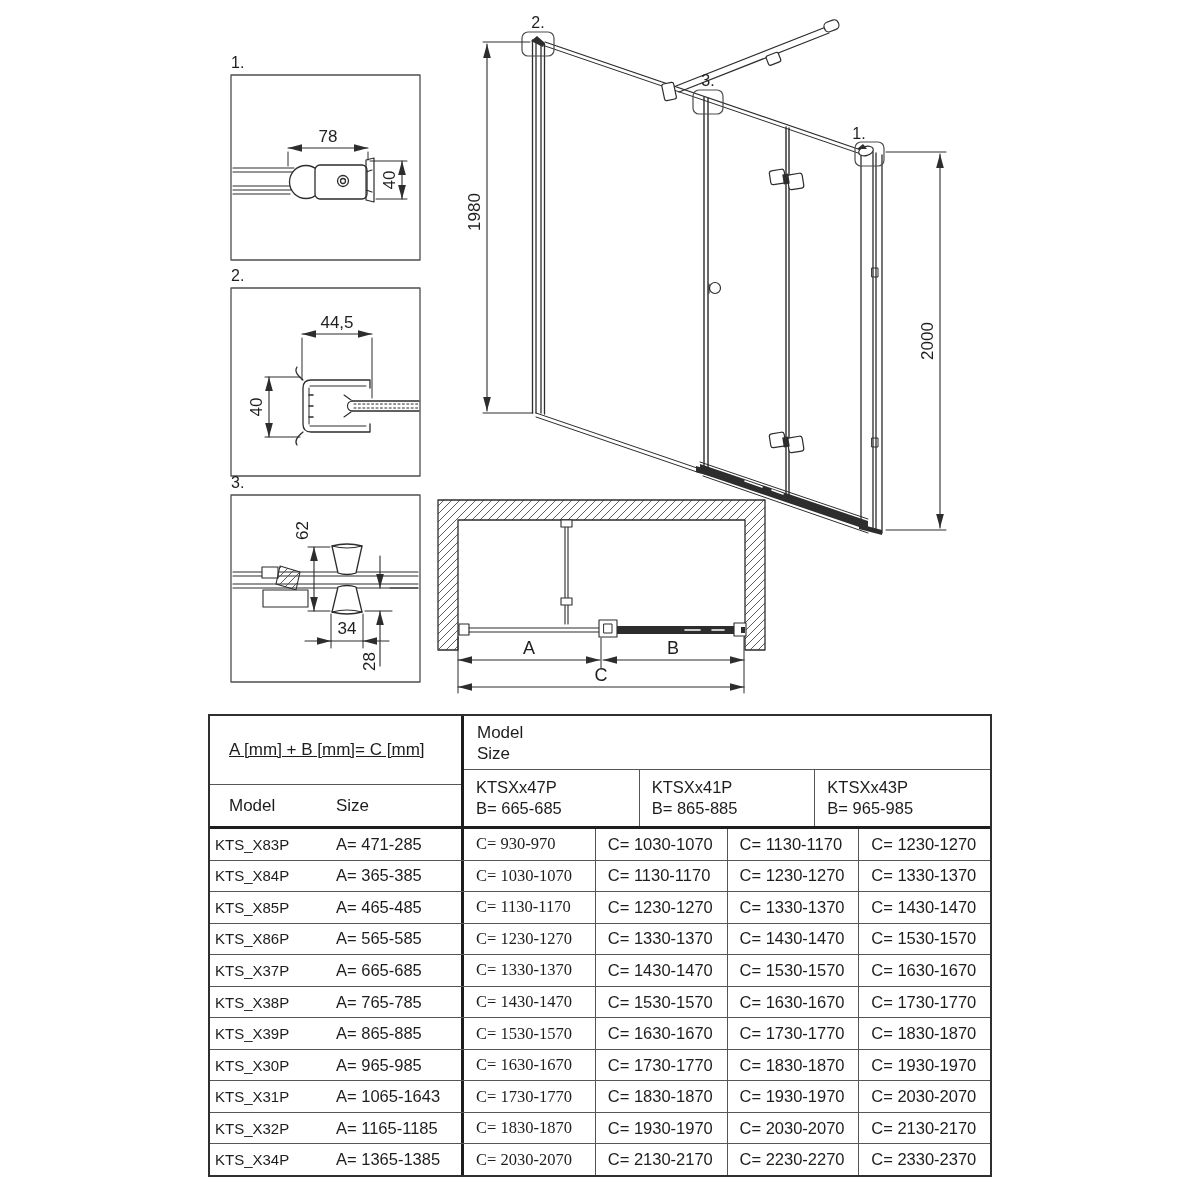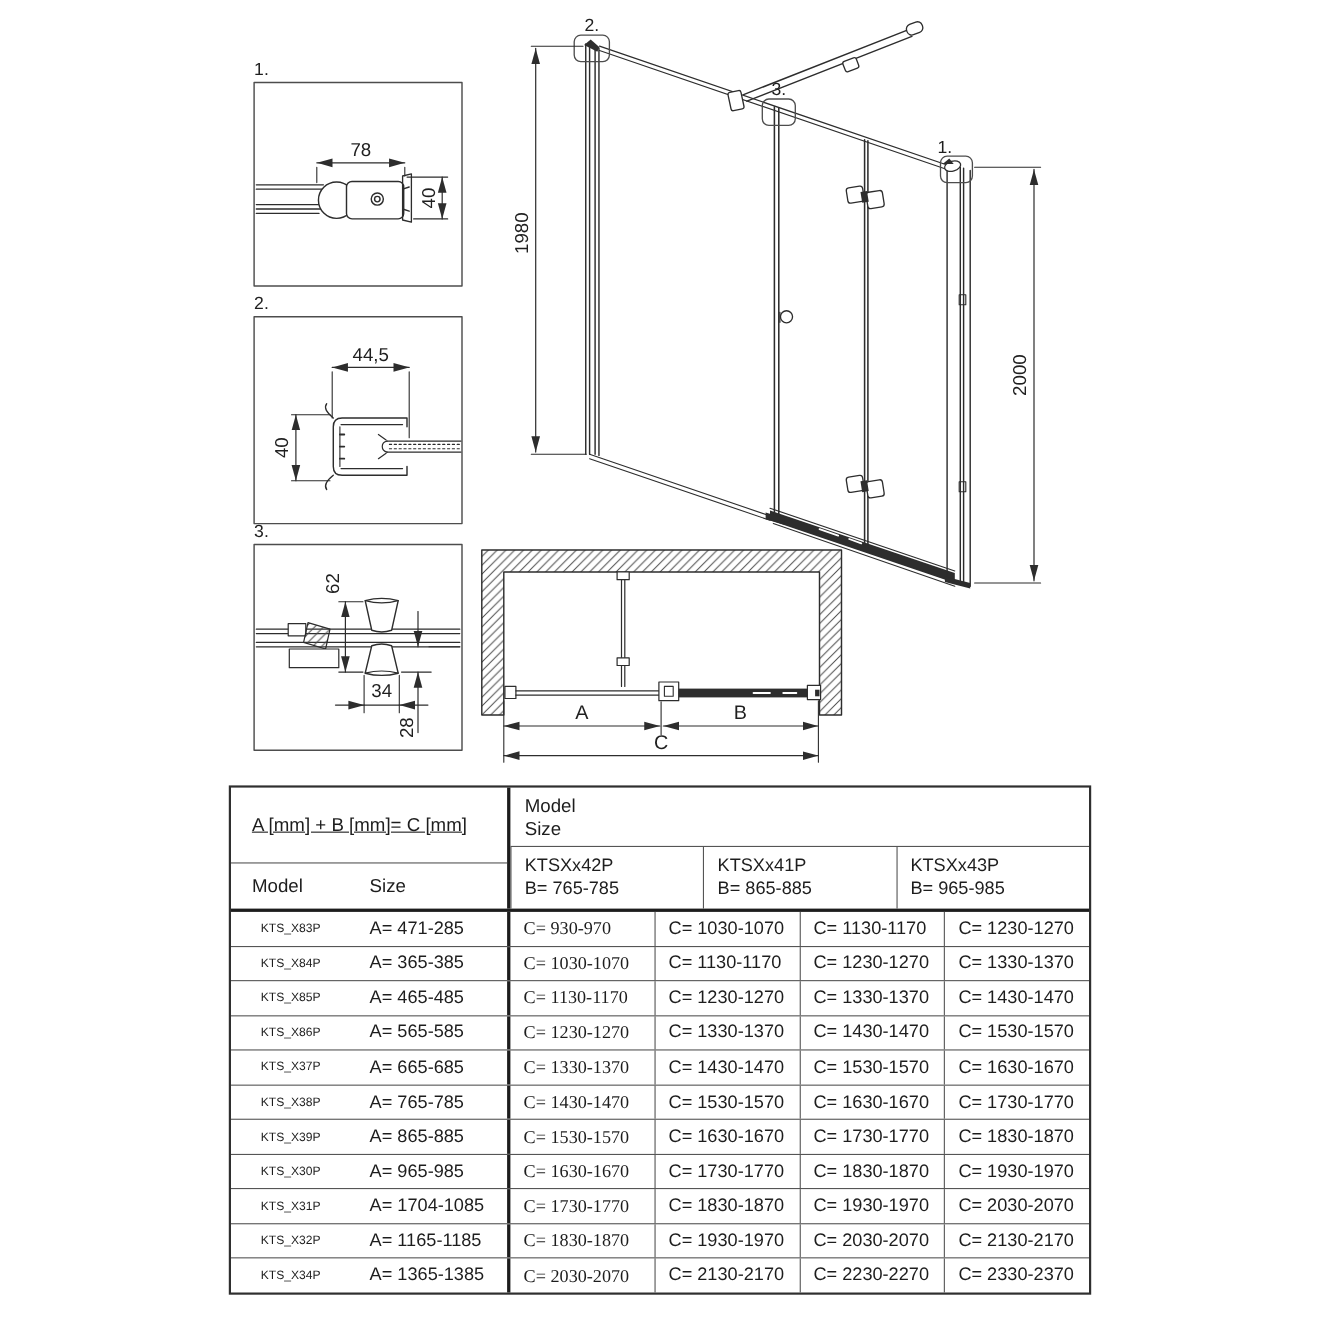--- a/index.html
+++ b/index.html
@@ -23,21 +23,21 @@
   .h-size{flex:1;padding-left:4px;}
   .th-right{flex:1;display:flex;flex-direction:column;box-sizing:border-box;}
   .group-h{height:54px;border-bottom:1px solid #555;box-sizing:border-box;
            padding:6px 0 0 13px;font-size:17px;line-height:21px;}
   .cols-row{flex:1;display:flex;}
   .col-h{flex:1;border-left:1px solid #555;padding:7px 0 0 12px;font-size:16.5px;line-height:21px;box-sizing:border-box;}
   .col-h.first{border-left:none;}
   .tbody{flex:1;display:flex;flex-direction:column;}
   .trow{flex:1;display:flex;border-top:1px solid #555;box-sizing:border-box;}
   .trow.first{border-top:none;}
-  .c-model{width:122px;flex:none;display:flex;align-items:center;padding-left:27px;box-sizing:border-box;font-size:11px;}
+  .c-model{width:122px;flex:none;display:flex;align-items:center;padding-left:5px;box-sizing:border-box;font-size:15px;}
   .c-size{width:132px;flex:none;display:flex;align-items:center;padding-left:4px;
           border-right:3px solid #1d1d1d;box-sizing:border-box;font-size:16.5px;}
   .c-val{flex:1;display:flex;align-items:center;padding-left:12px;border-left:1px solid #555;box-sizing:border-box;font-size:16.5px;}
   .c-val.first{border-left:none;font-family:Liberation Serif, serif;}
 </style>
 </head>
 <body>
 
 <div class="page">
 
@@ -236,23 +236,23 @@
           <div class="h-model">Model</div>
           <div class="h-size">Size</div>
         </div>
       </div>
       <div class="th-right">
         <div class="group-h">
           <div>Model</div>
           <div>Size</div>
         </div>
         <div class="cols-row">
-          <div class="col-h">
-            <div>KTSXx42P</div>
-            <div>B= 765-785</div>
+          <div class="col-h first">
+            <div>KTSXx47P</div>
+            <div>B= 665-685</div>
           </div>
           <div class="col-h">
             <div>KTSXx41P</div>
             <div>B= 865-885</div>
           </div>
           <div class="col-h">
             <div>KTSXx43P</div>
             <div>B= 965-985</div>
           </div>
         </div>
@@ -318,21 +318,21 @@
       <div class="trow">
         <div class="c-model">KTS_X30P</div>
         <div class="c-size">A= 965-985</div>
         <div class="c-val first">C= 1630-1670</div>
         <div class="c-val">C= 1730-1770</div>
         <div class="c-val">C= 1830-1870</div>
         <div class="c-val">C= 1930-1970</div>
       </div>
       <div class="trow">
         <div class="c-model">KTS_X31P</div>
-        <div class="c-size">A= 1704-1085</div>
+        <div class="c-size">A= 1065-1643</div>
         <div class="c-val first">C= 1730-1770</div>
         <div class="c-val">C= 1830-1870</div>
         <div class="c-val">C= 1930-1970</div>
         <div class="c-val">C= 2030-2070</div>
       </div>
       <div class="trow">
         <div class="c-model">KTS_X32P</div>
         <div class="c-size">A= 1165-1185</div>
         <div class="c-val first">C= 1830-1870</div>
         <div class="c-val">C= 1930-1970</div>

